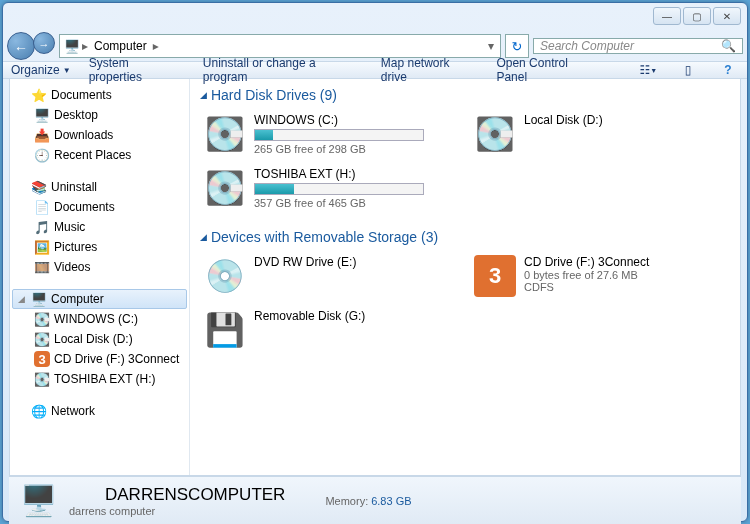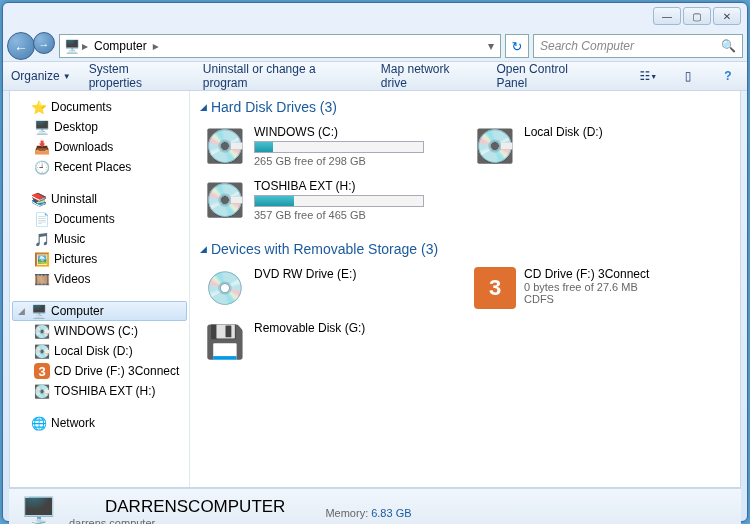--- a/index.html
+++ b/index.html
@@ -8,23 +8,23 @@
 .titlebar { height: 28px; display: flex; justify-content: flex-end; padding: 4px 6px; gap: 2px; }
 .tbtn { width: 28px; height: 18px; background: linear-gradient(#f0f6fc,#d6e4f2); border: 1px solid #a0b8d0; border-radius: 3px; font-size: 10px; display: flex; align-items: center; justify-content: center; color: #444; cursor: pointer; }
 .navbar { height: 30px; display: flex; align-items: center; padding: 0 4px; gap: 4px; }
 .navbtns { display: flex; gap: 0; }
 .navcircle { width: 28px; height: 28px; border-radius: 50%; background: radial-gradient(circle at 30% 30%, #8ab8e0, #4a7fb0); border: 1px solid #3a6090; display: flex; align-items: center; justify-content: center; color: #fff; font-size: 14px; cursor: pointer; }
 .navcircle.small { width: 22px; height: 22px; font-size: 11px; margin-left: -2px; }
 .addressbar { flex: 1; height: 24px; background: #fff; border: 1px solid #8aa; display: flex; align-items: center; padding: 0 4px; font-size: 12px; }
 .addressbar .seg { padding: 0 4px; cursor: pointer; color: #000; }
 .addressbar .arr { color: #666; padding: 0 2px; }
 .refbtn { width: 24px; height: 24px; background: #fff; border: 1px solid #8aa; display: flex; align-items: center; justify-content: center; color: #06c; cursor: pointer; font-size: 13px; }
-.searchbar { width: 210px; height: 24px; background: #fff; border: 1px solid #8aa; display: flex; align-items: center; padding: 0 6px; font-size: 12px; color: #888; font-style: italic; }
+.searchbar { width: 210px; height: 16px; background: #fff; border: 1px solid #8aa; display: flex; align-items: center; padding: 0 6px; font-size: 12px; color: #888; font-style: italic; }
 .searchbar .mag { margin-left: auto; color: #06c; font-style: normal; }
-.toolbar { height: 30px; background: linear-gradient(#f6fafe,#e0eaf5); border-top: 1px solid #c8d8e8; border-bottom: 1px solid #c8d8e8; display: flex; align-items: center; padding: 0 8px; gap: 18px; font-size: 12px; color: #1a3a6e; }
+.toolbar { height: 18px; background: linear-gradient(#f6fafe,#e0eaf5); border-top: 1px solid #c8d8e8; border-bottom: 1px solid #c8d8e8; display: flex; align-items: center; padding: 0 8px; gap: 18px; font-size: 12px; color: #1a3a6e; }
 .toolbar .item { cursor: pointer; display: flex; align-items: center; gap: 3px; }
 .toolbar .spacer { flex: 1; }
 .toolbar .iconbtn { width: 22px; height: 22px; display: flex; align-items: center; justify-content: center; cursor: pointer; }
 .body { display: flex; height: 397px; background: #fff; margin: 0 6px; border: 1px solid #c8d8e8; border-top: none; }
 .sidebar { width: 180px; border-right: 1px solid #e0e8f0; padding: 6px 2px; font-size: 12px; overflow: hidden; }
 .sidebar .group { margin-bottom: 12px; }
 .sidebar .ghead { display: flex; align-items: center; gap: 4px; padding: 2px 6px; cursor: pointer; }
 .sidebar .ghead.sel { background: linear-gradient(#e8f2fc,#d0e4f8); border: 1px solid #a8c8e8; border-radius: 2px; padding: 1px 5px; }
 .sidebar .gitem { display: flex; align-items: center; gap: 4px; padding: 2px 6px 2px 22px; cursor: pointer; }
 .sidebar .exp { width: 9px; color: #888; font-size: 9px; }
@@ -166,21 +166,21 @@
             <span class="ico">🌐</span>
             <span>Network</span>
           </div>
       </div>
     </div>
 
     <div class="main">
       <div class="section">
         <div class="sechead">
             <span style="font-size:9px">◢</span>
-            <span>Hard Disk Drives (3)</span>
+            <span>Hard Disk Drives (9)</span>
           </div>
         <div class="drives">
           <div class="drive">
             <div class="dicon">💽</div>
             <div class="dinfo">
               <div class="dname">WINDOWS (C:)</div>
               <div class="dbar">
                   <div class="fill" style="width:11%"></div>
                 </div>
               <div class="dfree">265 GB free of 298 GB</div>

